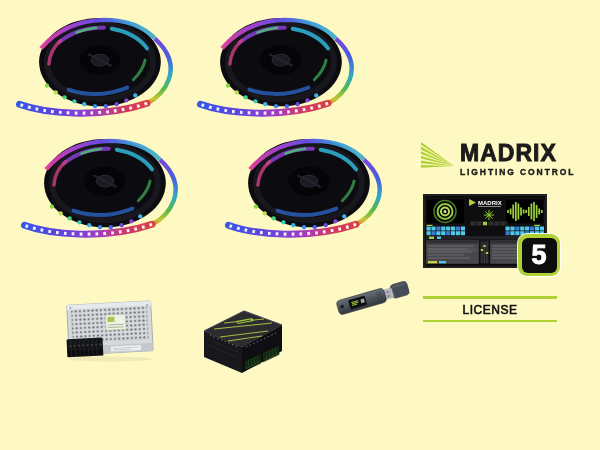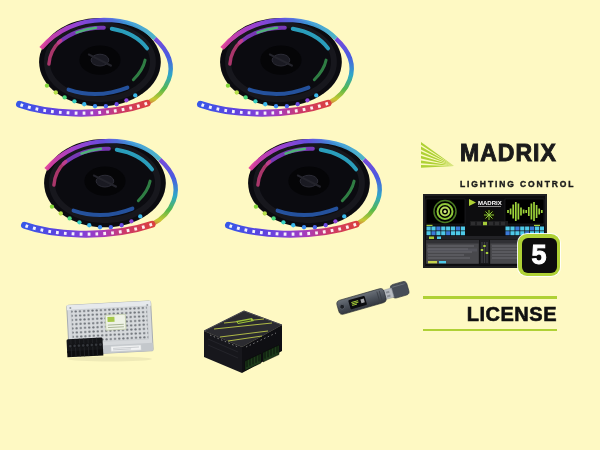--- a/index.html
+++ b/index.html
@@ -15,42 +15,42 @@
 
   
   .logo{left:421px;top:142px;width:156px;display:flex;align-items:flex-start;gap:5px;}
   .logo-text{display:flex;flex-direction:column;}
   .logo-word{
     font-size:23px;font-weight:bold;color:#1b1b1b;letter-spacing:1px;line-height:1;
     -webkit-text-stroke:0.9px #1b1b1b;
   }
   .logo-tag{
     font-size:8.5px;font-weight:bold;color:#1b1b1b;letter-spacing:1.9px;line-height:1;
-    margin-top:15px;-webkit-text-stroke:0.4px #1b1b1b;
+    margin-top:3px;-webkit-text-stroke:0.4px #1b1b1b;
   }
 
   .shot{left:423px;top:194px;width:124px;height:74px;}
 
   .badge{
     left:518px;top:234px;width:42px;height:42px;background:#AFD135;border-radius:9px;
     z-index:5;display:flex;box-shadow:0 0 0 1px rgba(255,255,255,.9);
   }
   .badge-inner{
     flex:1;margin:3.5px;background:#0d0d0d;border-radius:6px;
     display:flex;align-items:center;justify-content:center;
   }
   .badge-num{
     color:#fff;font-size:27px;font-weight:bold;line-height:1;
     -webkit-text-stroke:1px #fff;
   }
 
   .license{left:423px;top:296px;width:134px;}
   .license-line{height:2.5px;background:#AFD135;}
   .license-label{
-    text-align:right;font-size:20px;font-weight:bold;color:#111;
+    text-align:center;font-size:12px;font-weight:normal;color:#111;
     letter-spacing:0.5px;padding:4px 0 3px 0;-webkit-text-stroke:0.6px #111;
   }
 
   .hidden-defs{position:absolute;width:0;height:0;overflow:hidden;}
 </style>
 </head>
 <body>
 
 <svg class="hidden-defs" aria-hidden="true">
   <defs>

